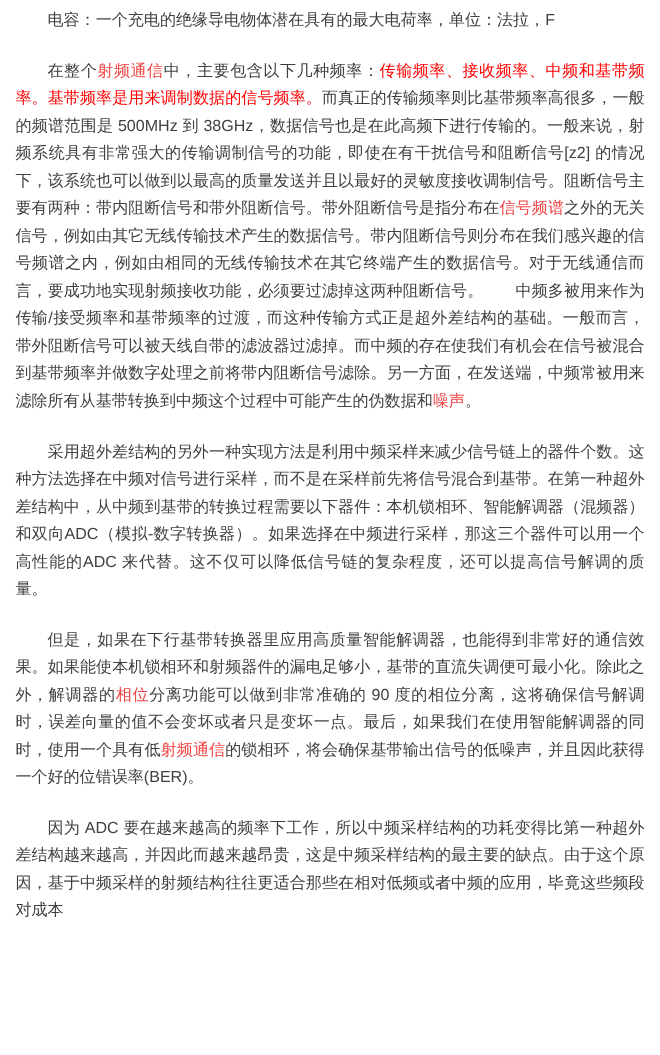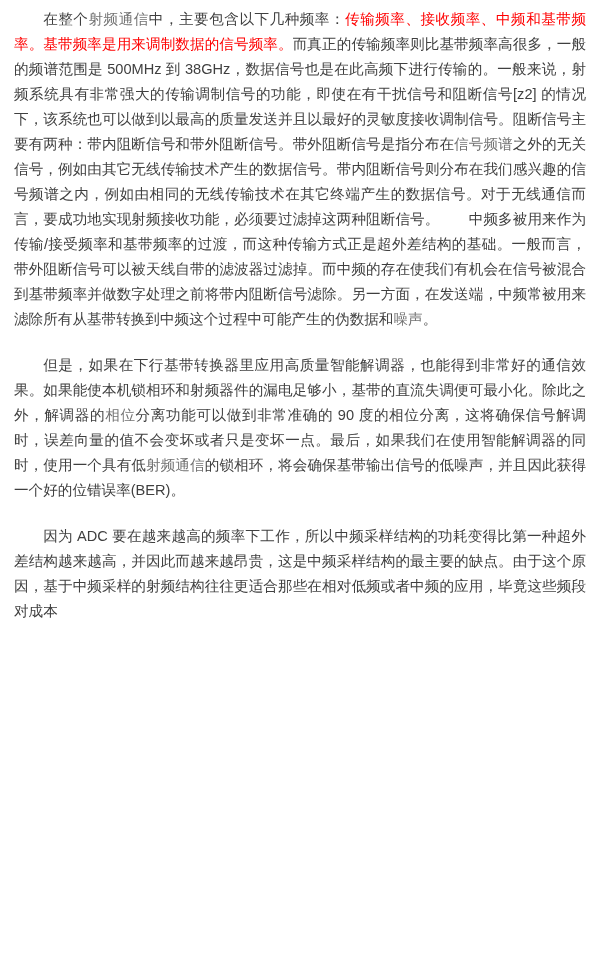--- a/index.html
+++ b/index.html
@@ -28,38 +28,40 @@
     font-weight: bold;
     color: #1a1a1a;
     margin: 18px 0 0 0;
     text-align: left;
   }
   .subhead {
     margin: 28px 0 26px 0;
     text-align: left;
   }
   .link {
-    color: #737373;
+    color: #ef4444;
     text-decoration: none;
     cursor: pointer;
   }
   .red {
     color: #ff0000;
   }
   .para:last-child { margin-bottom: 0; }
 </style>
 </head>
 <body>
 
 <div class="doc">
 
 
+  <p class="para">电容：一个充电的绝缘导电物体潜在具有的最大电荷率，单位：法拉，F</p>
 
 
 
   <p class="para"><span>在整个</span><a class="link">射频通信</a><span>中，主要包含以下几种频率：</span><span class="red">传输频率、接收频率、中频和基带频率。基带频率是用来调制数据的信号频率。</span><span>而真正的传输频率则比基带频率高很多，一般的频谱范围是 500MHz 到 38GHz，数据信号也是在此高频下进行传输的。一般来说，射频系统具有非常强大的传输调制信号的功能，即使在有干扰信号和阻断信号[z2] 的情况下，该系统也可以做到以最高的质量发送并且以最好的灵敏度接收调制信号。阻断信号主要有两种：带内阻断信号和带外阻断信号。带外阻断信号是指分布在</span><a class="link">信号频谱</a><span>之外的无关信号，例如由其它无线传输技术产生的数据信号。带内阻断信号则分布在我们感兴趣的信号频谱之内，例如由相同的无线传输技术在其它终端产生的数据信号。对于无线通信而言，要成功地实现射频接收功能，必须要过滤掉这两种阻断信号。　　中频多被用来作为传输/接受频率和基带频率的过渡，而这种传输方式正是超外差结构的基础。一般而言，带外阻断信号可以被天线自带的滤波器过滤掉。而中频的存在使我们有机会在信号被混合到基带频率并做数字处理之前将带内阻断信号滤除。另一方面，在发送端，中频常被用来滤除所有从基带转换到中频这个过程中可能产生的伪数据和</span><a class="link">噪声</a><span>。</span></p>
 
+  <p class="para"><span>采用超外差结构的另外一种实现方法是利用中频采样来减少信号链上的器件个数。这种方法选择在中频对信号进行采样，而不是在采样前先将信号混合到基带。在第一种超外差结构中，从中频到基带的转换过程需要以下器件：本机锁相环、智能解调器（混频器）和双向ADC（模拟-数字转换器）。如果选择在中频进行采样，那这三个器件可以用一个高性能的ADC 来代替。这不仅可以降低信号链的复杂程度，还可以提高信号解调的质量。</span></p>
 
   <p class="para"><span>但是，如果在下行基带转换器里应用高质量智能解调器，也能得到非常好的通信效果。如果能使本机锁相环和射频器件的漏电足够小，基带的直流失调便可最小化。除此之外，解调器的</span><a class="link">相位</a><span>分离功能可以做到非常准确的 90 度的相位分离，这将确保信号解调时，误差向量的值不会变坏或者只是变坏一点。最后，如果我们在使用智能解调器的同时，使用一个具有低</span><a class="link">射频通信</a><span>的锁相环，将会确保基带输出信号的低噪声，并且因此获得一个好的位错误率(BER)。</span></p>
 
   <p class="para"><span>因为 ADC 要在越来越高的频率下工作，所以中频采样结构的功耗变得比第一种超外差结构越来越高，并因此而越来越昂贵，这是中频采样结构的最主要的缺点。由于这个原因，基于中频采样的射频结构往往更适合那些在相对低频或者中频的应用，毕竟这些频段对成本</span></p>
 
 </div>
 
 </body></html>

